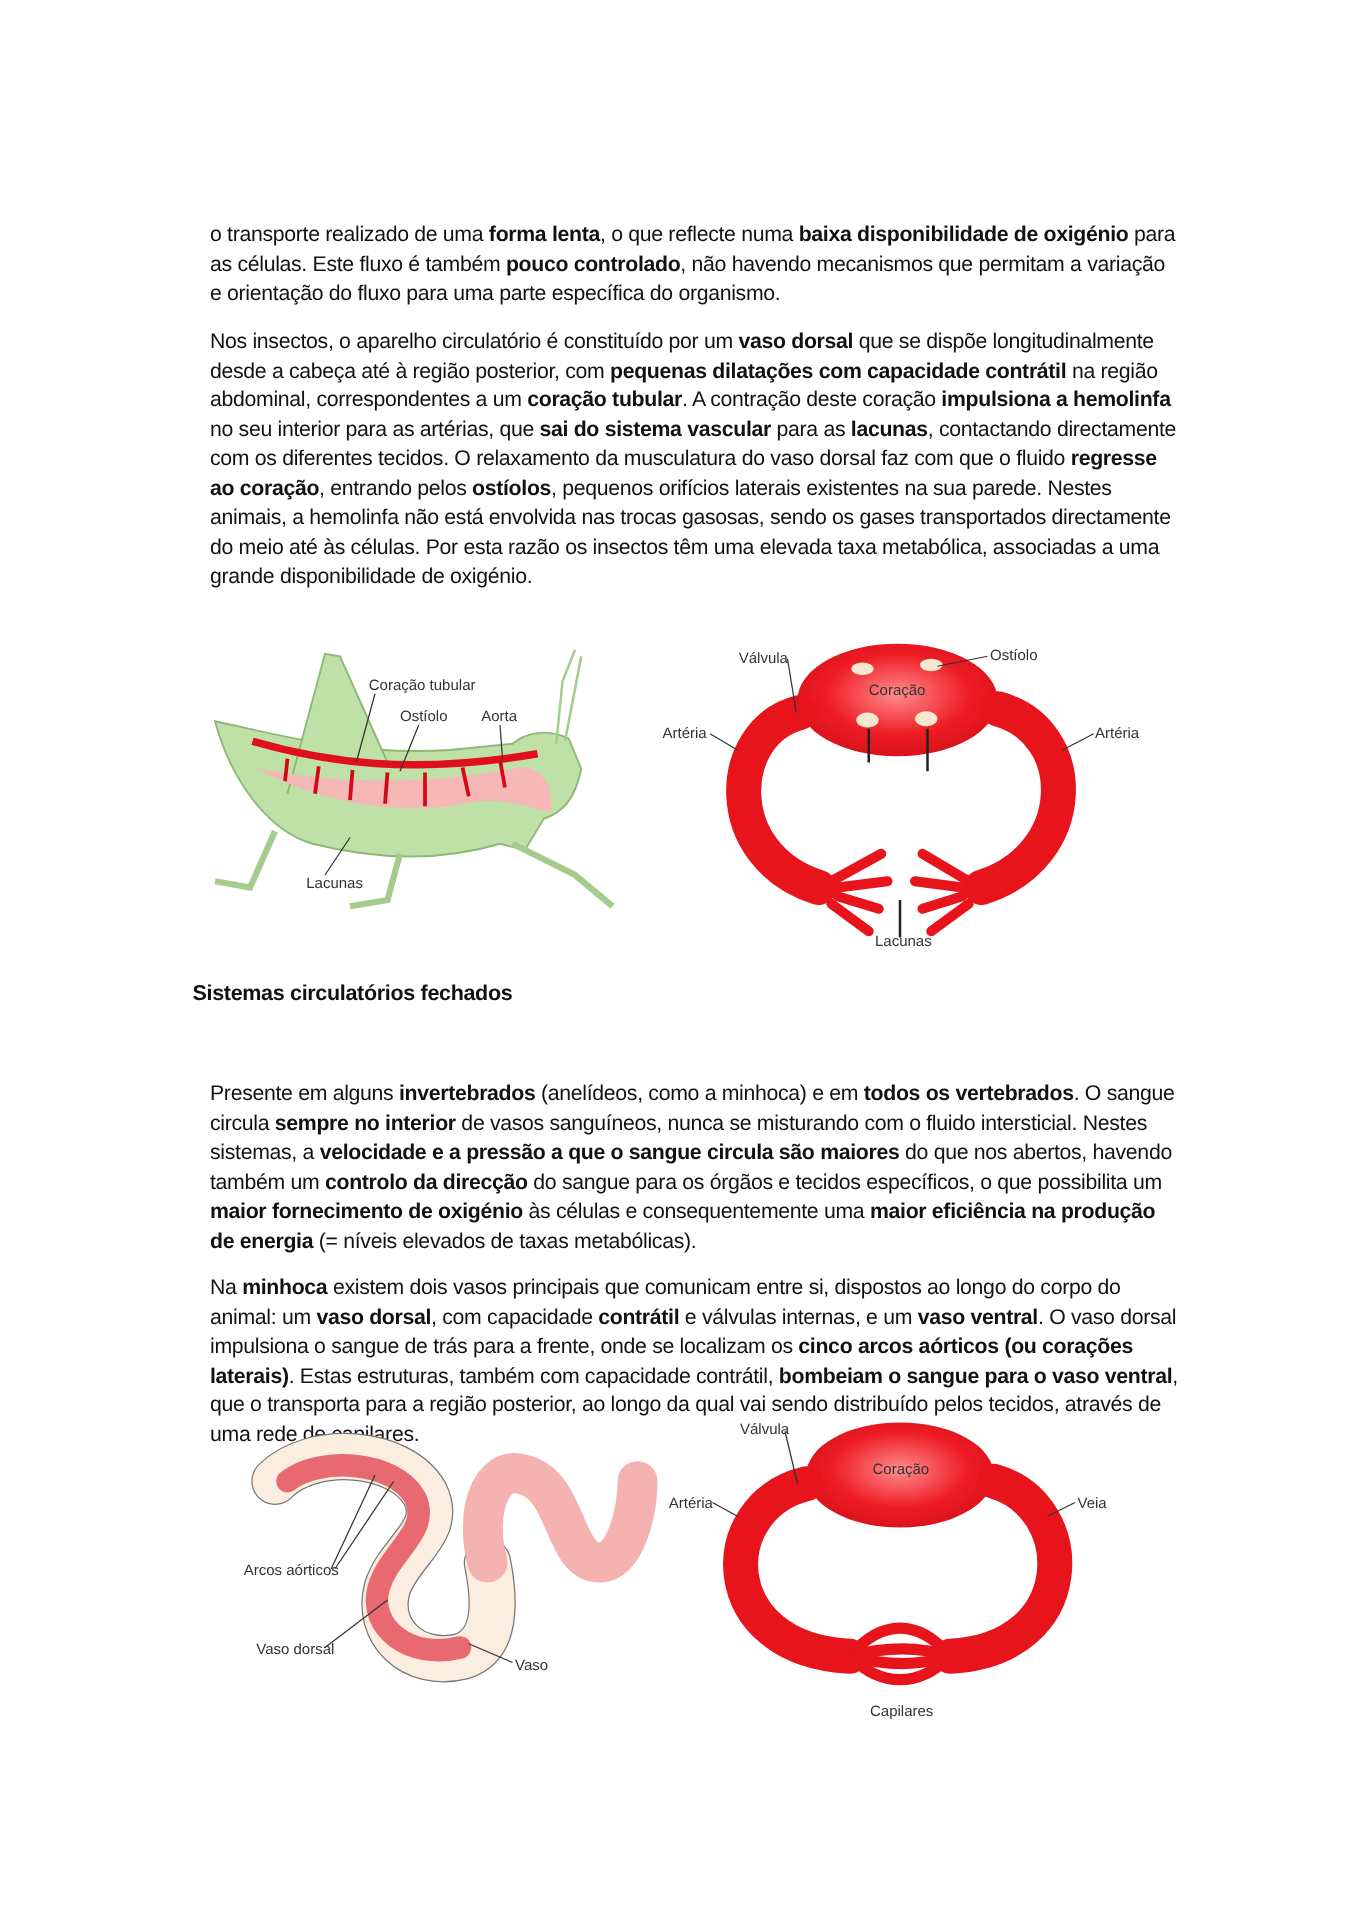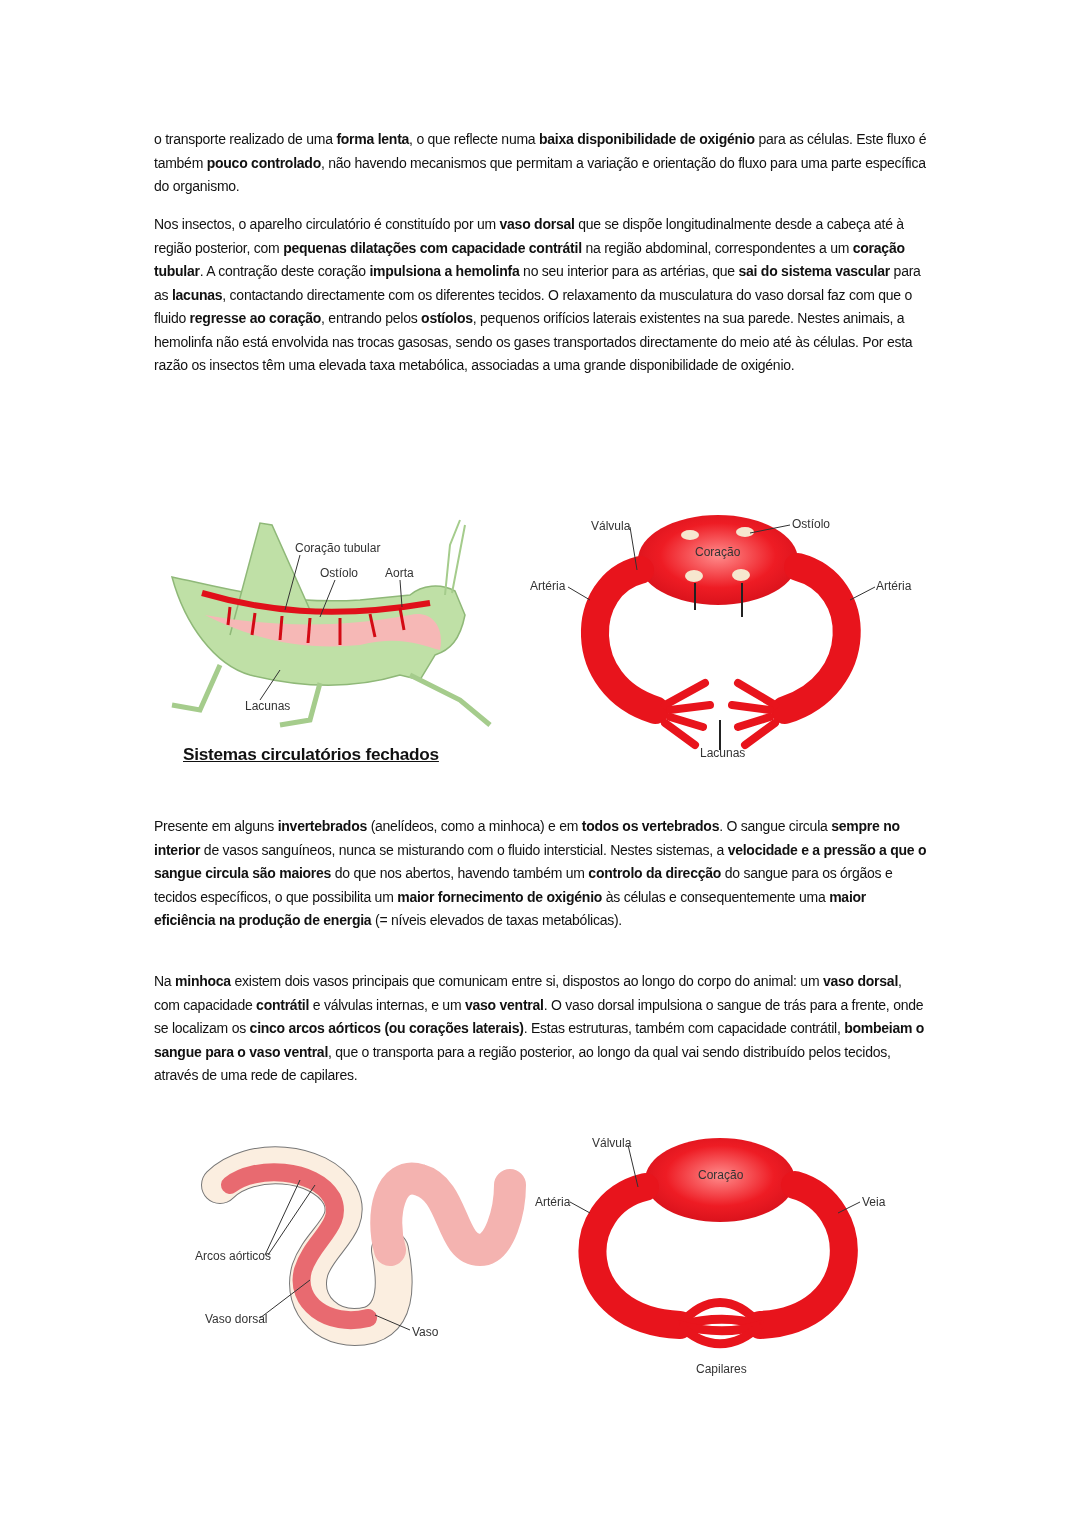--- a/index.html
+++ b/index.html
@@ -1,22 +1,22 @@
 <!DOCTYPE html>
 <html><head>
 <meta charset="utf-8">
 <style>
   html, body { margin:0; padding:0; background:#ffffff; }
   body { width:1080px; height:1527px; position:relative; overflow:hidden;
          font-family:"Liberation Sans", sans-serif; color:#111; }
-  .para { position:absolute; left:154px; width:776px; font-size:14px; line-height:23.5px;
-          letter-spacing:-0.25px; }
+  .para { position:absolute; left:168px; width:776px; font-size:17px; line-height:23.5px;
+          letter-spacing:-0.25px;margin-top:48px; }
   .para b { font-weight:bold; }
-  .heading { position:absolute; left:154px; top:744px; font-size:17.2px; font-weight:bold;
-             text-decoration:underline; letter-spacing:-0.25px;margin-left:29px; }
+  .heading { position:absolute; left:154px; top:784px; font-size:17.2px; font-weight:bold;
+             letter-spacing:-0.25px; }
   .fig { position:absolute; }
   .lbl { font-family:"Liberation Sans", sans-serif; font-size:12px; fill:#333; }
 </style>
 </head>
 <body>
 
 <div class="para" style="top:128px;"><span>o transporte realizado de uma </span><b>forma lenta</b><span>, o que reflecte numa </span><b>baixa disponibilidade de oxigénio</b><span> para as células. Este fluxo é também </span><b>pouco controlado</b><span>, não havendo mecanismos que permitam a variação e orientação do fluxo para uma parte específica do organismo.</span></div>
 <div class="para" style="top:213px;"><span>Nos insectos, o aparelho circulatório é constituído por um </span><b>vaso dorsal</b><span> que se dispõe longitudinalmente desde a cabeça até à região posterior, com </span><b>pequenas dilatações com capacidade contrátil</b><span> na região abdominal, correspondentes a um </span><b>coração tubular</b><span>. A contração deste coração </span><b>impulsiona a hemolinfa</b><span> no seu interior para as artérias, que </span><b>sai do sistema vascular</b><span> para as </span><b>lacunas</b><span>, contactando directamente com os diferentes tecidos. O relaxamento da musculatura do vaso dorsal faz com que o fluido </span><b>regresse ao coração</b><span>, entrando pelos </span><b>ostíolos</b><span>, pequenos orifícios laterais existentes na sua parede. Nestes animais, a hemolinfa não está envolvida nas trocas gasosas, sendo os gases transportados directamente do meio até às células. Por esta razão os insectos têm uma elevada taxa metabólica, associadas a uma grande disponibilidade de oxigénio.</span></div>
 
 <svg class="fig" style="left:160px;top:515px;" width="340" height="220" viewBox="0 0 340 220">

